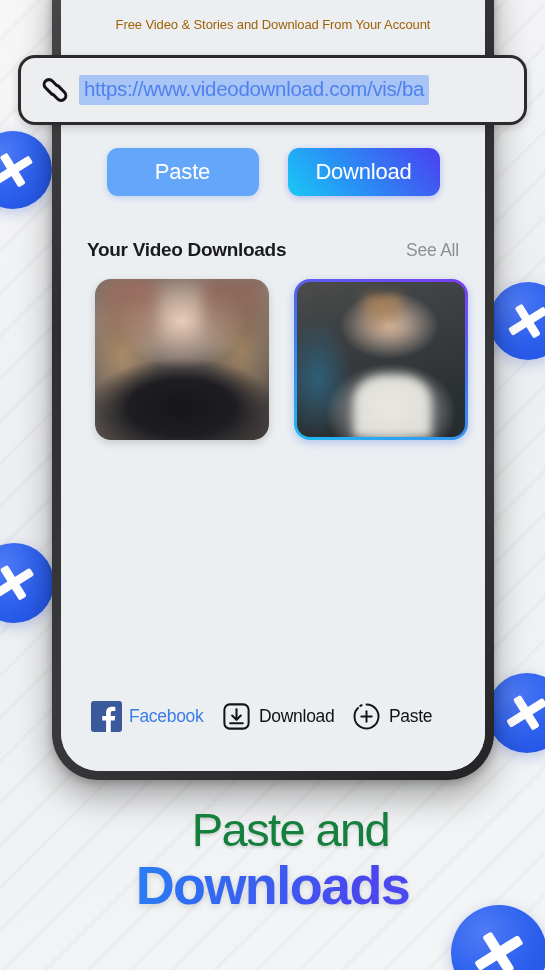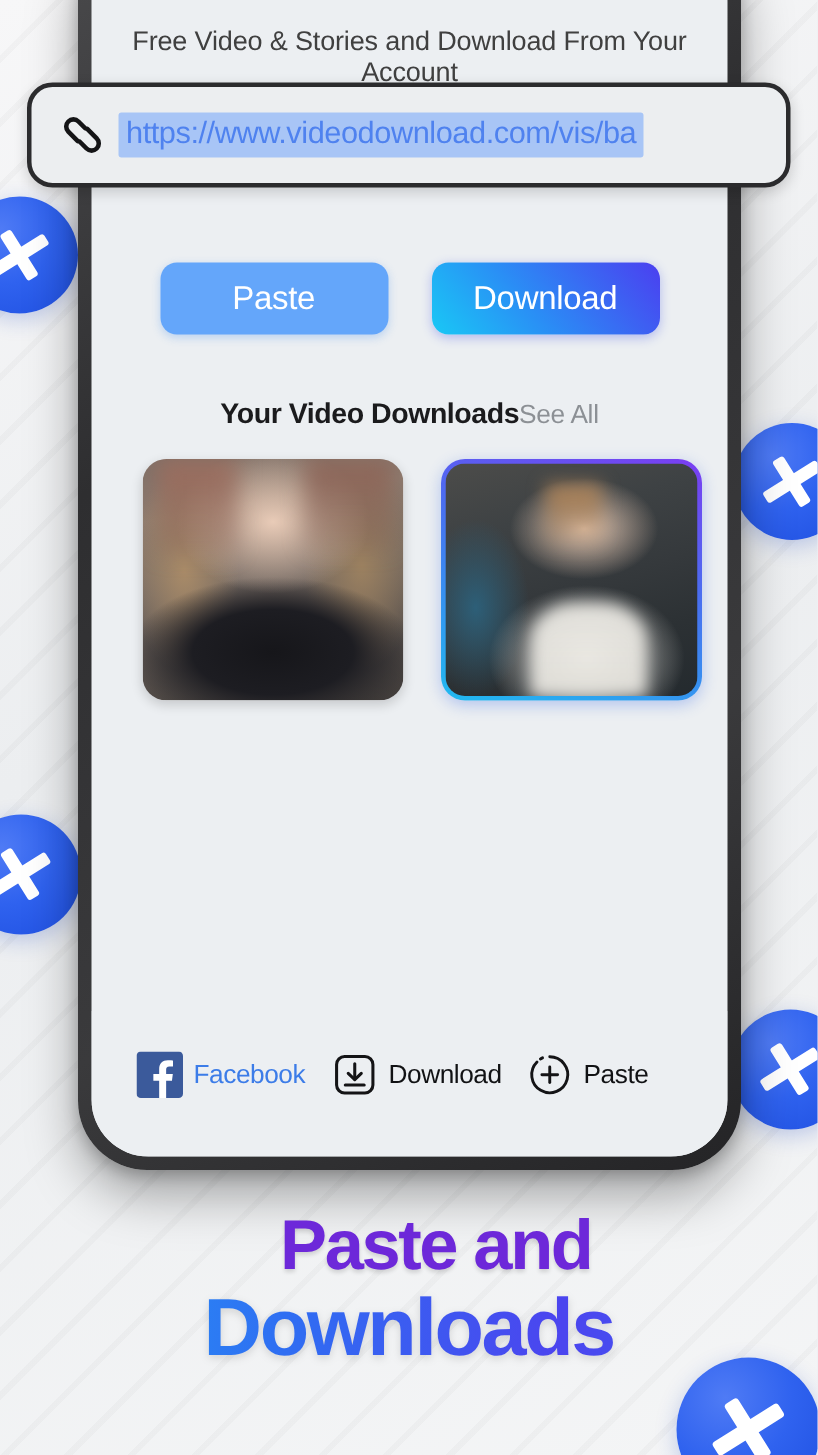--- a/index.html
+++ b/index.html
@@ -53,22 +53,22 @@
     border-radius:38px;
     overflow:hidden;
     position:relative;
     display:flex; flex-direction:column;
   }
 
   
   .tagline{
     margin-top:54px;
     text-align:center;
-    font-size:18px;
-    color:#404040;
+    font-size:13px;
+    color:#a16207;
     letter-spacing:-0.1px;
     padding:0 14px;
   }
 
   
   #urlbar{
     position:absolute;
     left:18px; top:55px;
     width:509px; height:70px;
     background:#eceef0;
@@ -106,21 +106,21 @@
     letter-spacing:-0.2px;
   }
   #paste-btn{ background:#64a6fa; box-shadow:0 2px 6px rgba(80,150,240,0.3); }
   #download-btn{
     background:linear-gradient(50deg,#19c8f5 0%,#2a8ef5 42%,#4b3ff0 100%);
     box-shadow:0 2px 7px rgba(60,80,230,0.33);
   }
 
   
   .sec-head{
-    display:flex; align-items:baseline; justify-content:center;
+    display:flex; align-items:baseline; justify-content:space-between;
     margin:43px 26px 0 26px;
   }
   #sec-title{ font-size:19px; color:#1b1b1d; font-weight:600; letter-spacing:-0.3px; }
   #see-all{ font-size:17.5px; color:#8c9095; cursor:pointer; letter-spacing:-0.2px; }
 
   
   .thumbs{ display:flex; gap:25px; margin:18px 0 0 34px; }
   .thumb{
     width:174px; height:161px;
     border-radius:16px;
@@ -190,21 +190,21 @@
   .nav-item.active .nav-label{ color:#3c7ce8; }
 
   
   #headline{
     position:absolute;
     left:0; right:0; top:806px;
     text-align:center;
     z-index:8;
   }
   #hl1{
-    font-size:47px; font-weight:700; color:#6d28d9;
+    font-size:47px; font-weight:400; color:#15803d;
     letter-spacing:-1.6px; line-height:1.02;
     text-shadow:0 2px 3px rgba(0,0,0,0.14);
     margin-left:36px;
   }
   #hl2{
     font-size:54px; font-weight:700;
     letter-spacing:-1.6px; line-height:1.05;
     margin-top:3px;
     background:linear-gradient(96deg,#22a3f7 0%,#2f6ef2 35%,#4b45ef 68%,#3f63f0 100%);
     -webkit-background-clip:text; background-clip:text;

